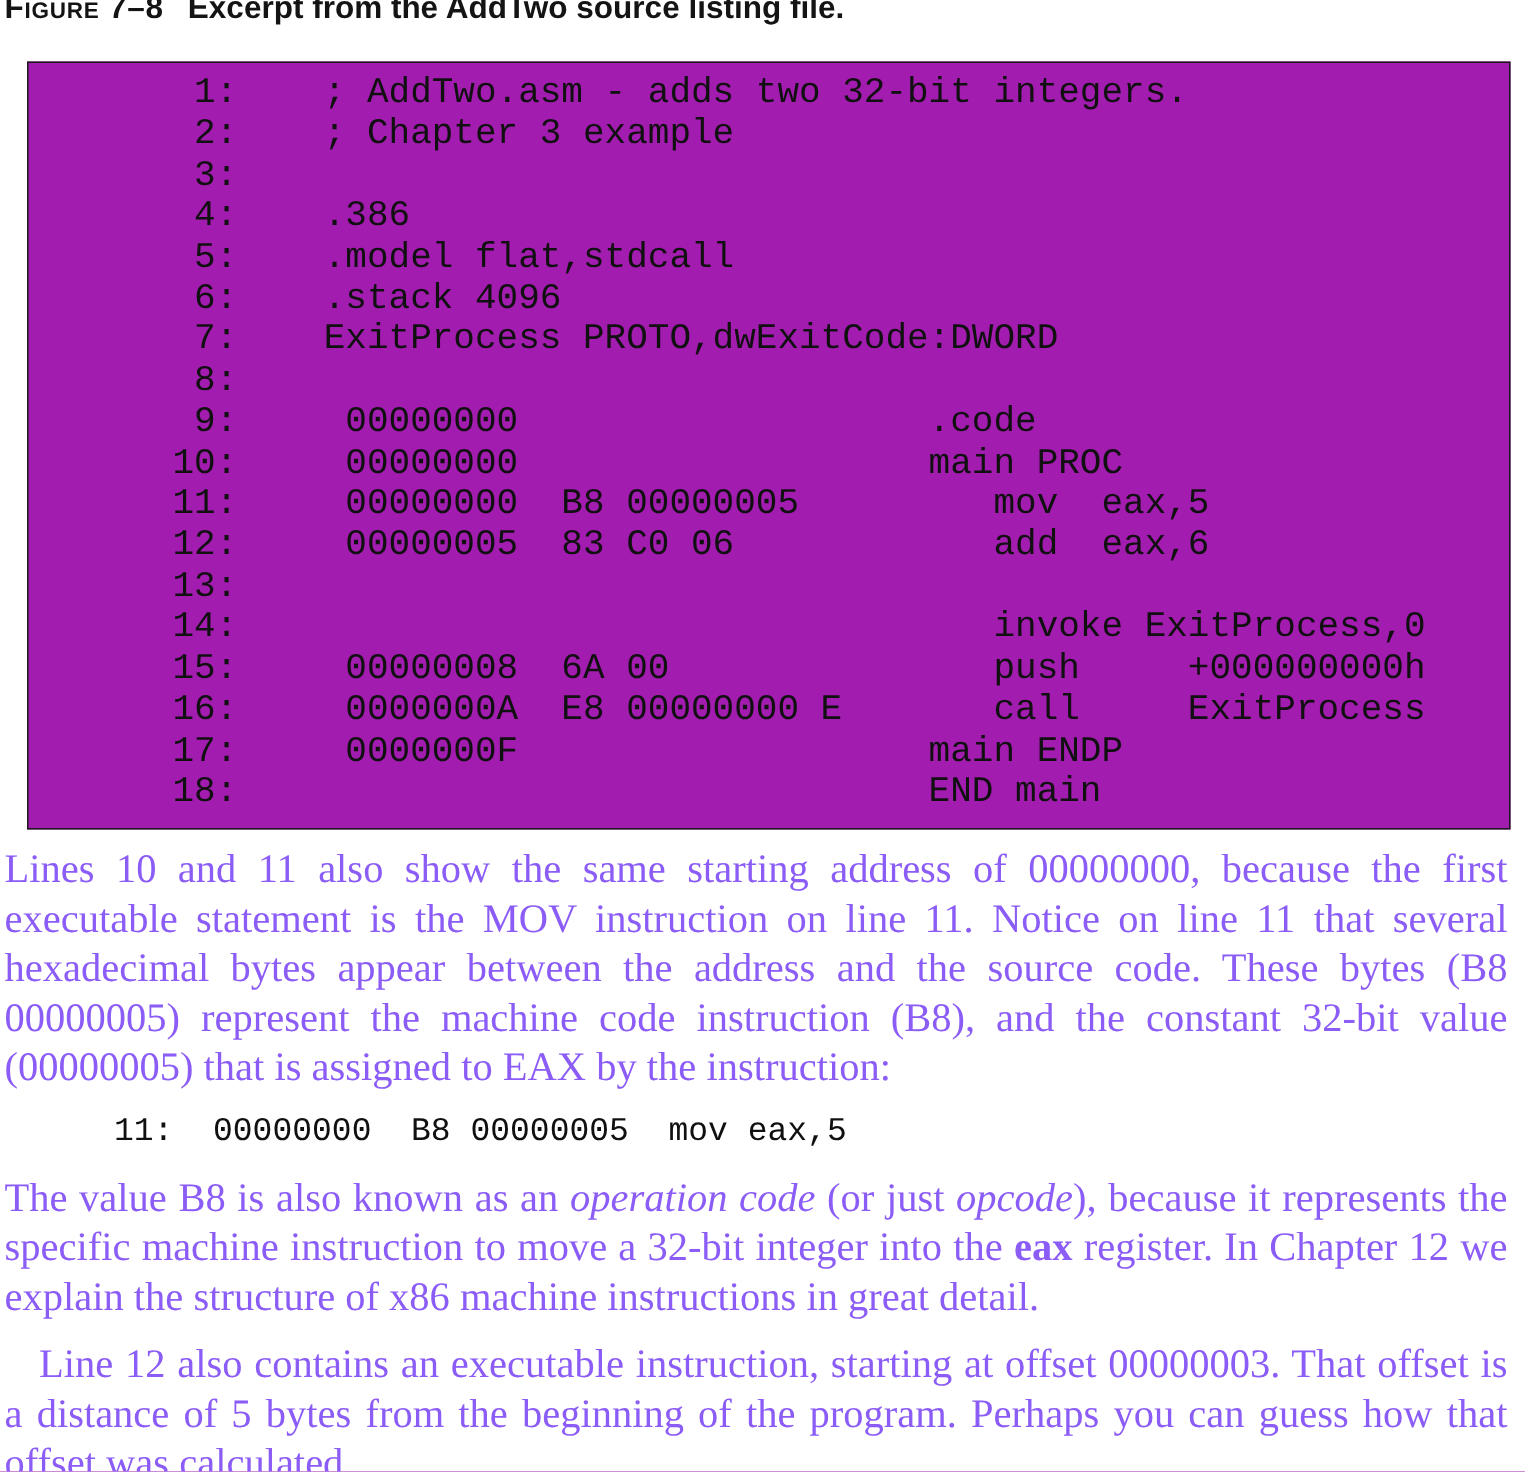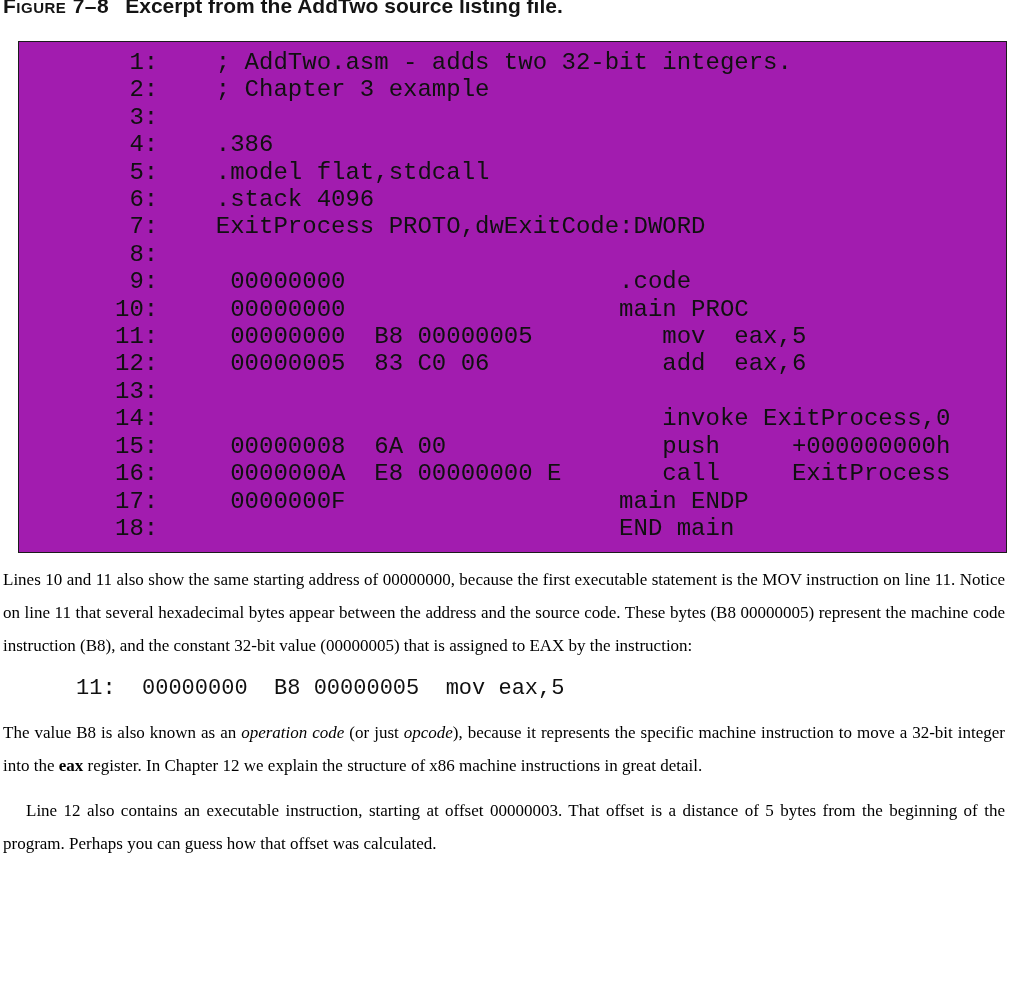--- a/index.html
+++ b/index.html
@@ -41,24 +41,24 @@
     font-size: 24px;
     line-height: 27.4px;
     color: #101010;
     white-space: pre;
   }
   .listing-line { min-height: 27.4px; }
 
   
   .body-text {
     margin: 0 19px 0 3px;
-    font-size: 17px;
+    font-size: 27px;
     line-height: 33px;
     text-align: justify;
-    color: #000000;
+    color: #8b5cf6;
   }
   .para-1 { margin-top: 10px; }
   .para-2 { margin-top: 13px; }
   .para-3 { margin-top: 12px; text-indent: 23px; }
   .italic { font-style: italic; }
   .bold   { font-weight: bold; }
 
   
   .inline-code {
     margin: 13px 0 0 76px;

